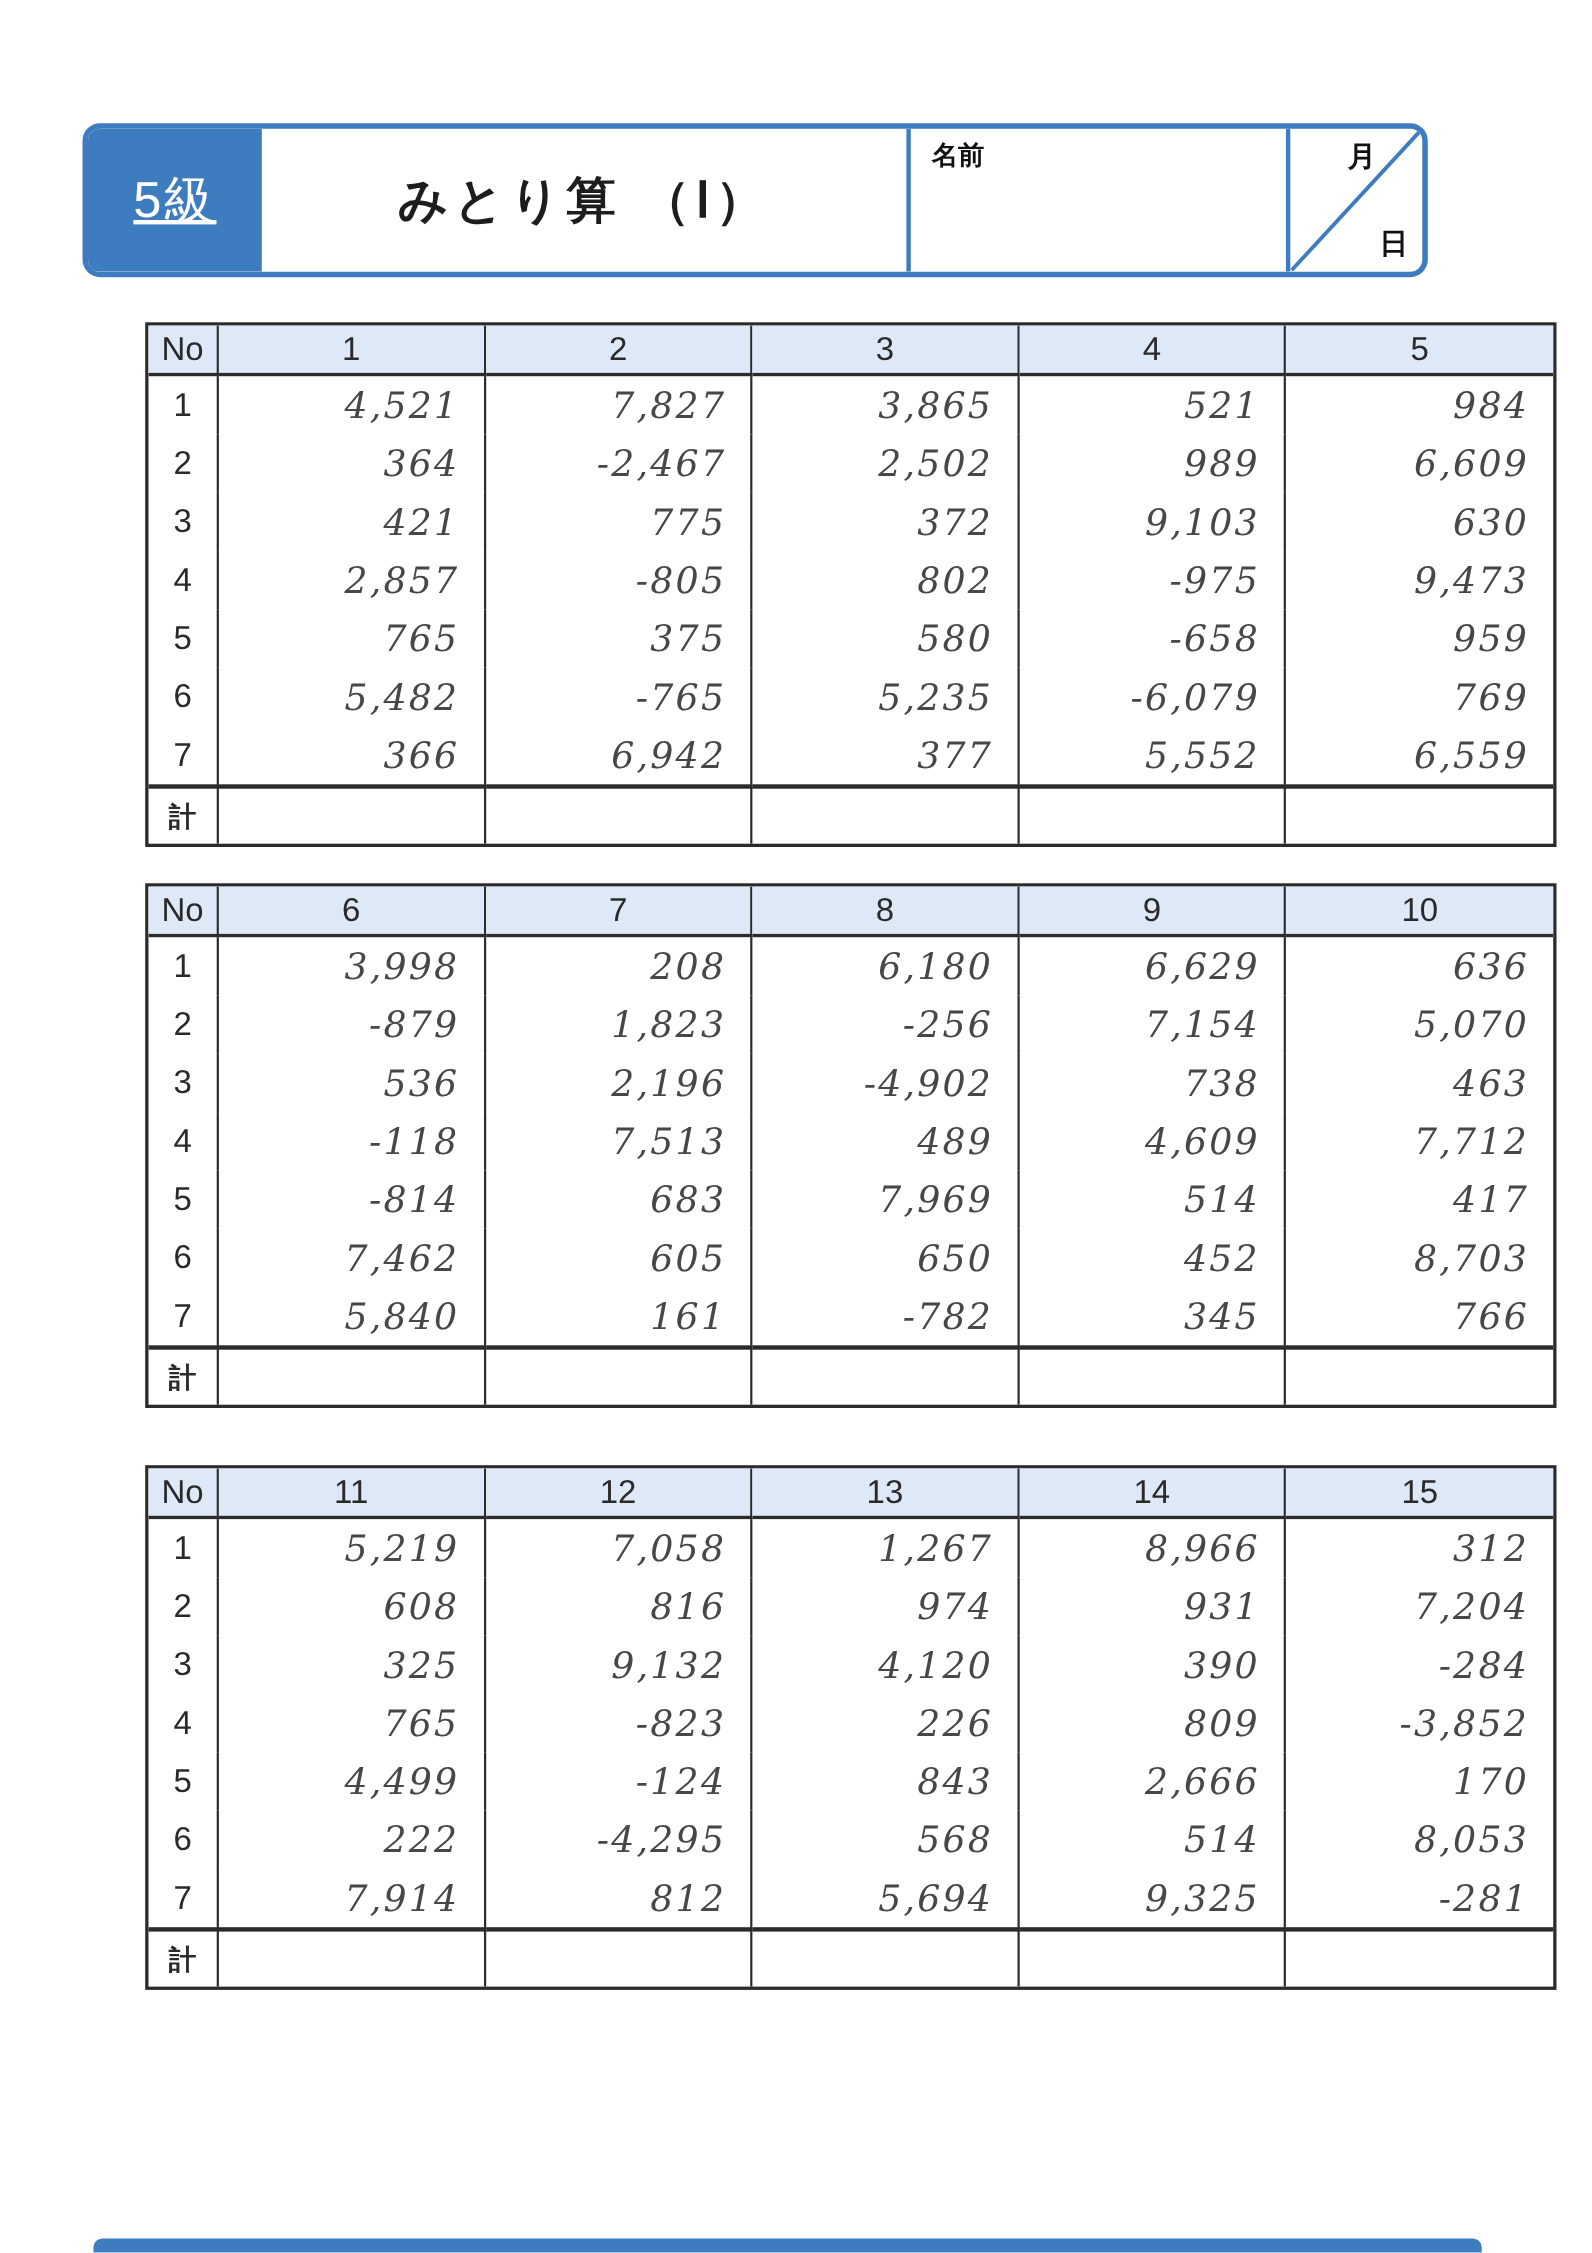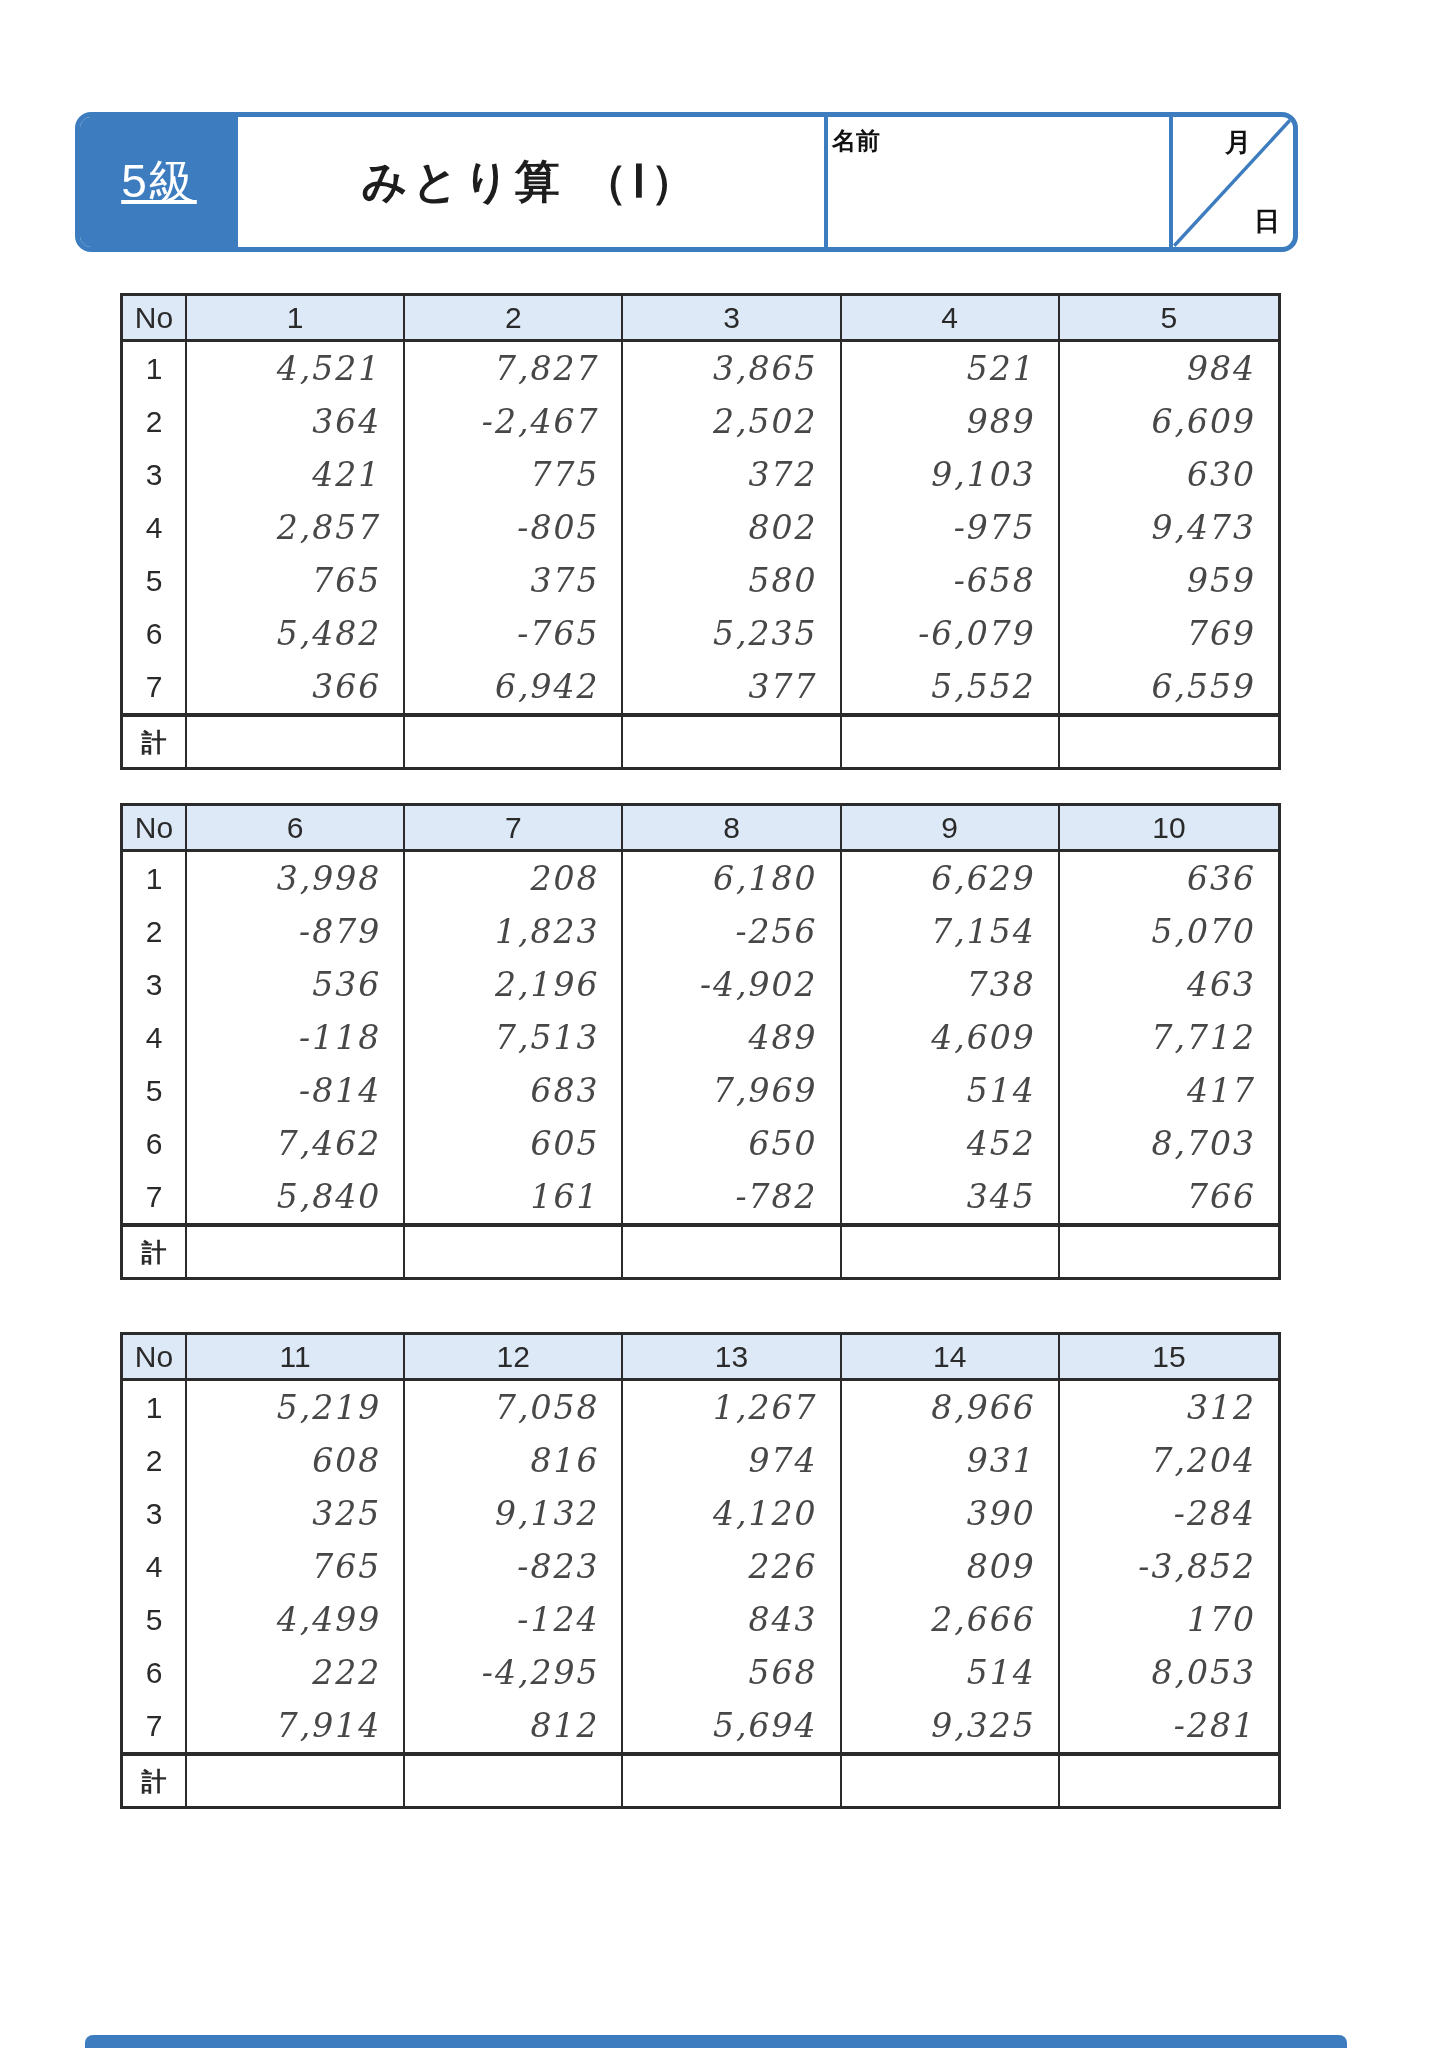--- a/index.html
+++ b/index.html
@@ -24,32 +24,32 @@
     flex:none;width:158px;background:var(--accent);color:#fff;
     display:flex;align-items:center;justify-content:center;
     font-size:46px;font-weight:500;letter-spacing:2px;text-decoration:underline;
   }
   .seg-title{
     flex:none;width:586px;display:flex;align-items:center;justify-content:center;
     font-size:45px;font-weight:600;color:#1d1d1d;letter-spacing:5px;white-space:pre;border-radius:16px;
   }
   .seg-name{
     flex:none;width:345px;box-sizing:border-box;border-left:4px solid var(--accent);
-    padding:8px 4px;font-size:24px;font-weight:600;color:#111;
+    padding:8px 19px;font-size:24px;font-weight:600;color:#111;
   }
   .seg-date{
     flex:1;box-sizing:border-box;border-left:4px solid var(--accent);position:relative;
   }
   .seg-date svg{position:absolute;left:0;top:0;width:100%;height:100%;}
   .seg-date line{stroke:var(--accent);stroke-width:3.5;}
   .date-month{position:absolute;top:8px;right:42px;font-size:26px;font-weight:600;color:#111;}
   .date-day{position:absolute;bottom:8px;right:13px;font-size:26px;font-weight:600;color:#111;}
 
   
-  .tables-host{position:absolute;left:120px;top:293px;width:1161px;height:1530px;}
+  .tables-host{position:absolute;left:132px;top:293px;width:1250px;height:1530px;padding-left:33px;}
   .ptable{
     position:absolute;left:0;width:100%;box-sizing:border-box;background:#fff;
     display:grid;grid-template-columns:64px repeat(5,1fr);
     grid-template-rows:46px repeat(7,53px) 54px;
     border:3px solid var(--ink);
   }
   .ptable.t1{top:0;}
   .ptable.t2{top:510px;}
   .ptable.t3{top:1039px;}
   .hcell{

